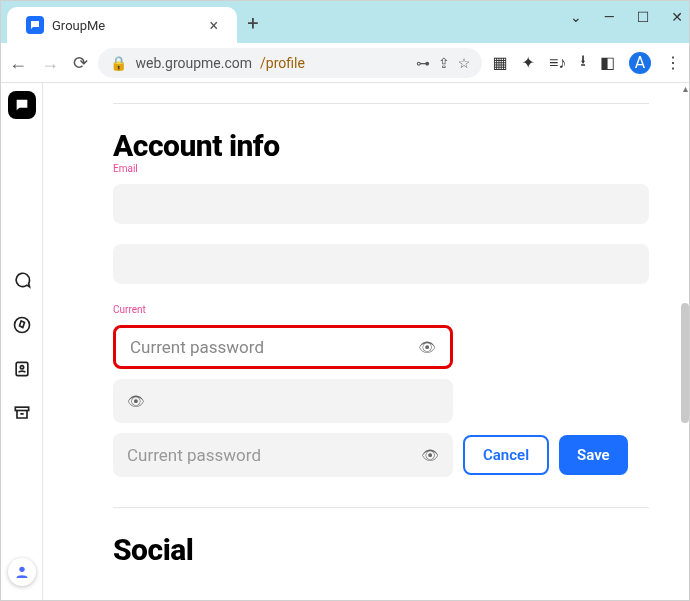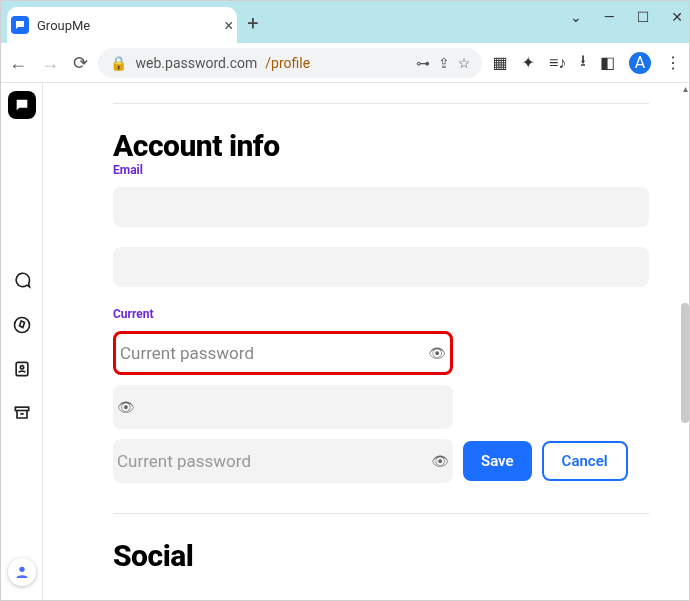--- a/index.html
+++ b/index.html
@@ -1,19 +1,19 @@
 <!DOCTYPE html>
 <html><head>
 <meta charset="utf-8">
 <style>
   *{box-sizing:border-box;margin:0;padding:0;font-family:-apple-system,BlinkMacSystemFont,"Segoe UI",Roboto,Arial,sans-serif}
   body{width:690px;height:601px;background:#fff;overflow:hidden;position:relative}
   .window{width:690px;height:601px;display:flex;flex-direction:column;border:1px solid #d0d0d0}
   .titlebar{height:42px;background:#b9e6ec;display:flex;align-items:flex-start;position:relative}
-  .tab{background:#fff;height:36px;margin-top:6px;margin-left:6px;width:230px;border-radius:10px 10px 0 0;display:flex;align-items:center;padding:0 4px;gap:8px}
+  .tab{background:#fff;height:36px;margin-top:6px;margin-left:6px;width:230px;border-radius:10px 10px 0 0;display:flex;align-items:center;padding:0 19px;gap:8px}
   .favicon{width:18px;height:18px;background:#1b6eff;border-radius:4px;display:flex;align-items:center;justify-content:center}
   .favicon svg{width:12px;height:12px;fill:#fff}
   .tab-title{font-size:13px;color:#333;flex:1}
   .close-x{font-size:16px;color:#555;cursor:pointer}
   .newtab{width:32px;height:32px;display:flex;align-items:center;justify-content:center;margin-top:6px;font-size:20px;color:#444}
   .winctrl{position:absolute;right:6px;top:0;display:flex;gap:22px;height:32px;align-items:center;color:#333}
   .winctrl span{font-size:14px;cursor:pointer}
   .toolbar{height:40px;background:#fff;border-bottom:1px solid #e3e3e3;display:flex;align-items:center;padding:0 8px;gap:10px}
   .nav-icons{display:flex;gap:14px;align-items:center;color:#555}
   .nav-icons span{font-size:18px;cursor:pointer}
@@ -24,24 +24,24 @@
   .avatar{width:22px;height:22px;border-radius:50%;background:#1a73e8;color:#fff;font-size:12px;display:flex;align-items:center;justify-content:center}
   .content{flex:1;display:flex;position:relative;overflow:hidden}
   .sidebar{width:42px;background:#fff;border-right:1px solid #e6e6e6;display:flex;flex-direction:column;align-items:center;padding-top:8px;gap:0;position:relative}
   .sb-app{width:28px;height:28px;background:#000;border-radius:8px;display:flex;align-items:center;justify-content:center;margin-bottom:140px}
   .sb-app svg{width:16px;height:16px;fill:#fff}
   .sb-icon{width:42px;height:44px;display:flex;align-items:center;justify-content:center;color:#333}
   .sb-bottom{position:absolute;bottom:14px;width:28px;height:28px;border-radius:50%;box-shadow:0 1px 4px rgba(0,0,0,.25);display:flex;align-items:center;justify-content:center;background:#fff}
   .main{flex:1;overflow-y:auto;padding:0 40px 0 70px}
   .hr{border:none;border-top:1px solid #e5e5e5;margin:20px 0 24px}
   h1{font-size:30px;font-weight:800;letter-spacing:-0.5px;}
-  .label{font-size:12px;font-weight:700;color:#6d28d9;margin-bottom:10px}
+  .label{font-size:10px;font-weight:400;color:#ec4899;margin-bottom:10px}
   .field{width:100%;height:40px;background:#f3f3f3;border-radius:8px;margin-bottom:20px}
   .pw-row{display:flex;align-items:center;gap:10px;margin-bottom:10px}
-  .pw-field{flex:0 0 340px;height:44px;background:#f3f3f3;border-radius:8px;display:flex;align-items:center;padding:0 4px;justify-content:space-between;color:#999;font-size:17px;position:relative}
+  .pw-field{flex:0 0 340px;height:44px;background:#f3f3f3;border-radius:8px;display:flex;align-items:center;padding:0 14px;justify-content:space-between;color:#999;font-size:17px;position:relative}
   .pw-field.hl{background:#fff;border:3px solid #e20000;color:#888}
   .btn{height:40px;padding:0 18px;border-radius:8px;font-size:15px;font-weight:600;cursor:pointer;border:none}
   .btn-primary{background:#1b6eff;color:#fff}
   .btn-outline{background:#fff;color:#1b6eff;border:2px solid #1b6eff}
   .eye{color:#666;font-size:14px}
   .scroll-ind{position:absolute;right:0;top:220px;width:8px;height:120px;background:#c9c9c9;border-radius:4px}
   .scroll-up{position:absolute;right:1px;top:0;color:#757575;font-size:10px}
 </style>
 </head>
 <body>
@@ -67,21 +67,21 @@
   </div>
 
   <div class="toolbar">
     <div class="nav-icons">
       <span>←</span>
       <span class="fwd">→</span>
       <span>⟳</span>
     </div>
     <div class="url">
       <span>🔒</span>
-      <span>web.password.com</span>
+      <span>web.groupme.com</span>
         <span style="color:#a16207">/profile</span>
       <span style="flex:1"></span>
       <span>⊶</span>
       <span>⇪</span>
       <span>☆</span>
     </div>
     <div class="tb-icons">
       <span>▦</span>
       <span>✦</span>
       <span>≡♪</span>
@@ -154,22 +154,22 @@
         <div class="pw-field">
           <span class="eye">👁</span>
         </div>
       </div>
 
       <div class="pw-row">
         <div class="pw-field">
           <span>Current password</span>
           <span class="eye">👁</span>
         </div>
+        <button class="btn btn-outline">Cancel</button>
         <button class="btn btn-primary">Save</button>
-        <button class="btn btn-outline">Cancel</button>
       </div>
 
       <hr class="hr" style="margin-top:30px">
       <h1>Social</h1>
 
     </div>
     <div class="scroll-ind"></div>
   </div>
 </div>
 

